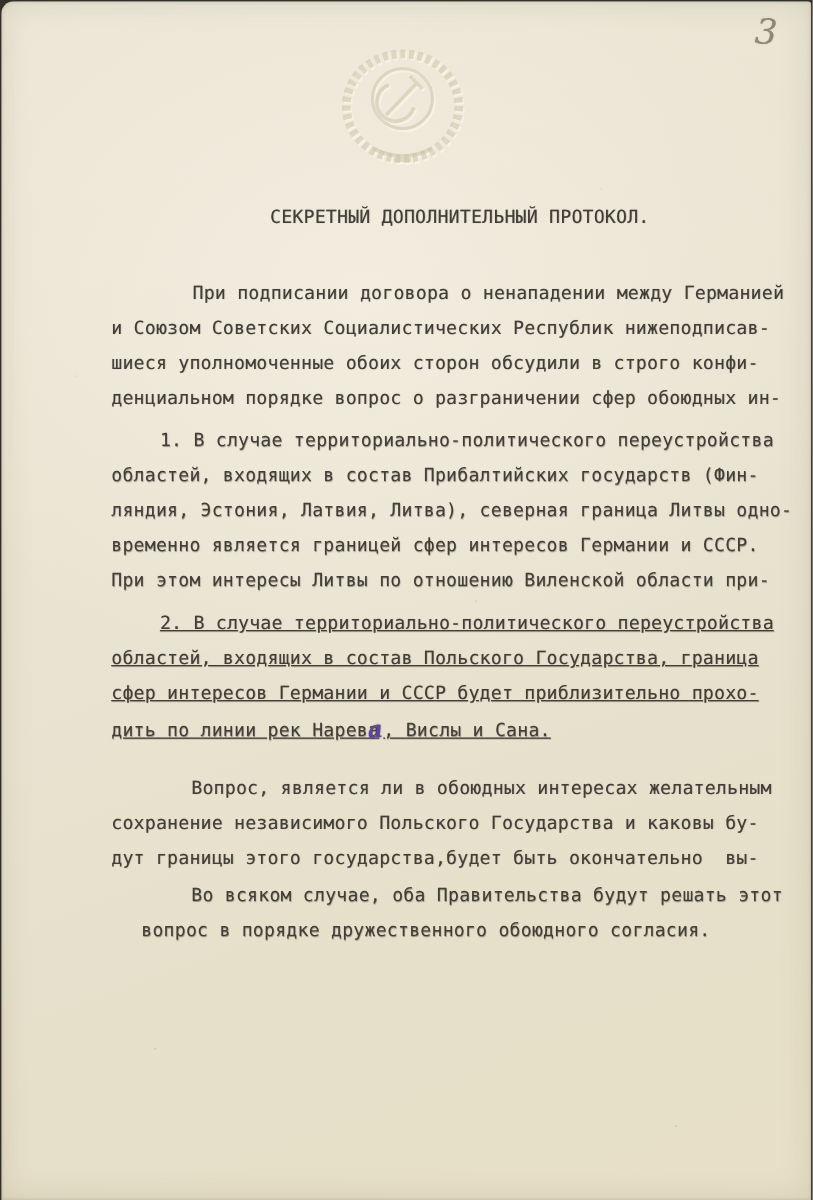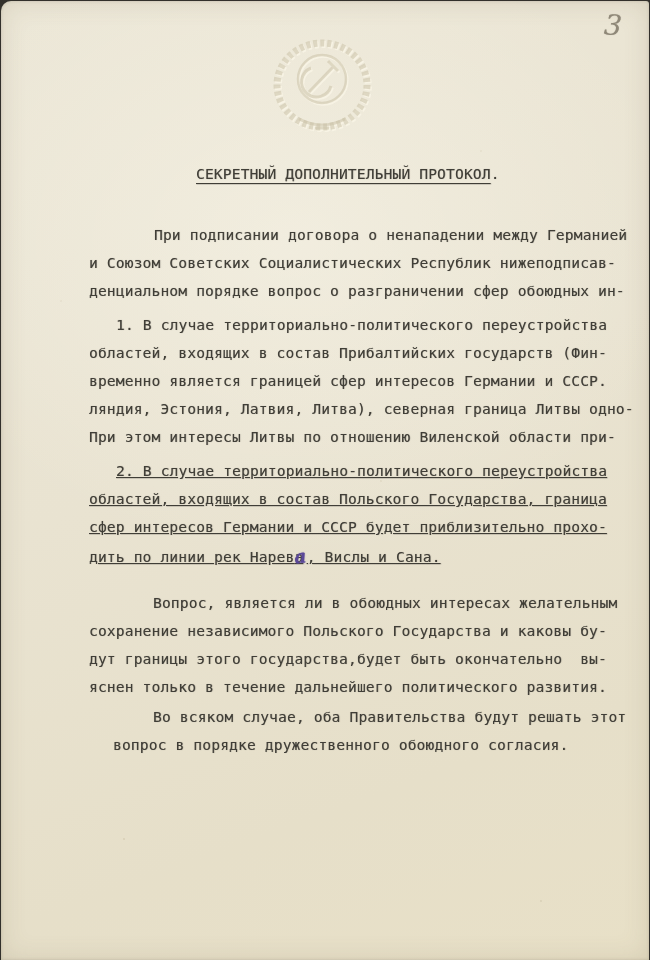--- a/index.html
+++ b/index.html
@@ -60,29 +60,29 @@
     line-height:28px;
     height:28px;
   }
   .title-row{
     padding-left:107px;
     line-height:22px;
     margin-bottom:36px;
     white-space:pre;
   }
   .title-underlined{
-    text-decoration:underline;
     text-underline-offset:4px;
+    margin-left:20px;
   }
   .para{margin:0 0 6px 0;}
   .para-p3{margin-bottom:8px;text-decoration:underline;}
   .para-p4{margin-bottom:2px;margin-top:20px;}
   .para-p5{padding-left:24px;}
   .ind-65{padding-left:65px;}
-  .ind-27{padding-left:27px;}
+  .ind-27{padding-left:27px;text-align:center;}
   .ind-64{padding-left:64px;}
   .ind-40{padding-left:40px;}
 
   
   .ink-char{
     display:inline-block;
     color:#5b4898;
     font-family:"DejaVu Serif", serif;
     font-style:italic;
     font-weight:bold;
@@ -123,43 +123,43 @@
       </svg>
     </div>
 
     <div class="content">
 
       <div class="title-row"><span class="title-underlined">СЕКРЕТНЫЙ ДОПОЛНИТЕЛЬНЫЙ ПРОТОКОЛ</span><span>.</span></div>
 
       <div class="para">
         <div class="line ind-65">При подписании договора о ненападении между Германией</div>
         <div class="line">и Союзом Советских Социалистических Республик нижеподписав-</div>
+        <div class="line">шиеся уполномоченные обоих сторон обсудили в строго конфи-</div>
         <div class="line">денциальном порядке вопрос о разграничении сфер обоюдных ин-</div>
       </div>
 
       <div class="para">
         <div class="line ind-27">1. В случае территориально-политического переустройства</div>
         <div class="line">областей, входящих в состав Прибалтийских государств (Фин-</div>
+        <div class="line">ляндия, Эстония, Латвия, Литва), северная граница Литвы одно-</div>
         <div class="line">временно является границей сфер интересов Германии и СССР.</div>
-        <div class="line">ляндия, Эстония, Латвия, Литва), северная граница Литвы одно-</div>
         <div class="line">При этом интересы Литвы по отношению Виленской области при-</div>
       </div>
 
       <div class="para para-p3">
         <div class="line ind-27">2. В случае территориально-политического переустройства</div>
         <div class="line">областей, входящих в состав Польского Государства, граница</div>
         <div class="line">сфер интересов Германии и СССР будет приблизительно прохо-</div>
         <div class="line"><span>дить по линии рек Нарев</span><span>а</span><span class="ink-char">а</span><span>, Вислы и Сана.</span></div>
       </div>
 
       <div class="para para-p4">
         <div class="line ind-64">Вопрос, является ли в обоюдных интересах желательным</div>
         <div class="line">сохранение независимого Польского Государства и каковы бу-</div>
         <div class="line">дут границы этого государства,будет быть окончательно  вы-</div>
-        <div class="line">яснен только в течение дальнейшего политического развития.</div>
       </div>
 
       <div class="para para-p5">
         <div class="line ind-40">Во всяком случае, оба Правительства будут решать этот</div>
         <div class="line">вопрос в порядке дружественного обоюдного согласия.</div>
       </div>
 
     </div>
   </div>
 </div>

